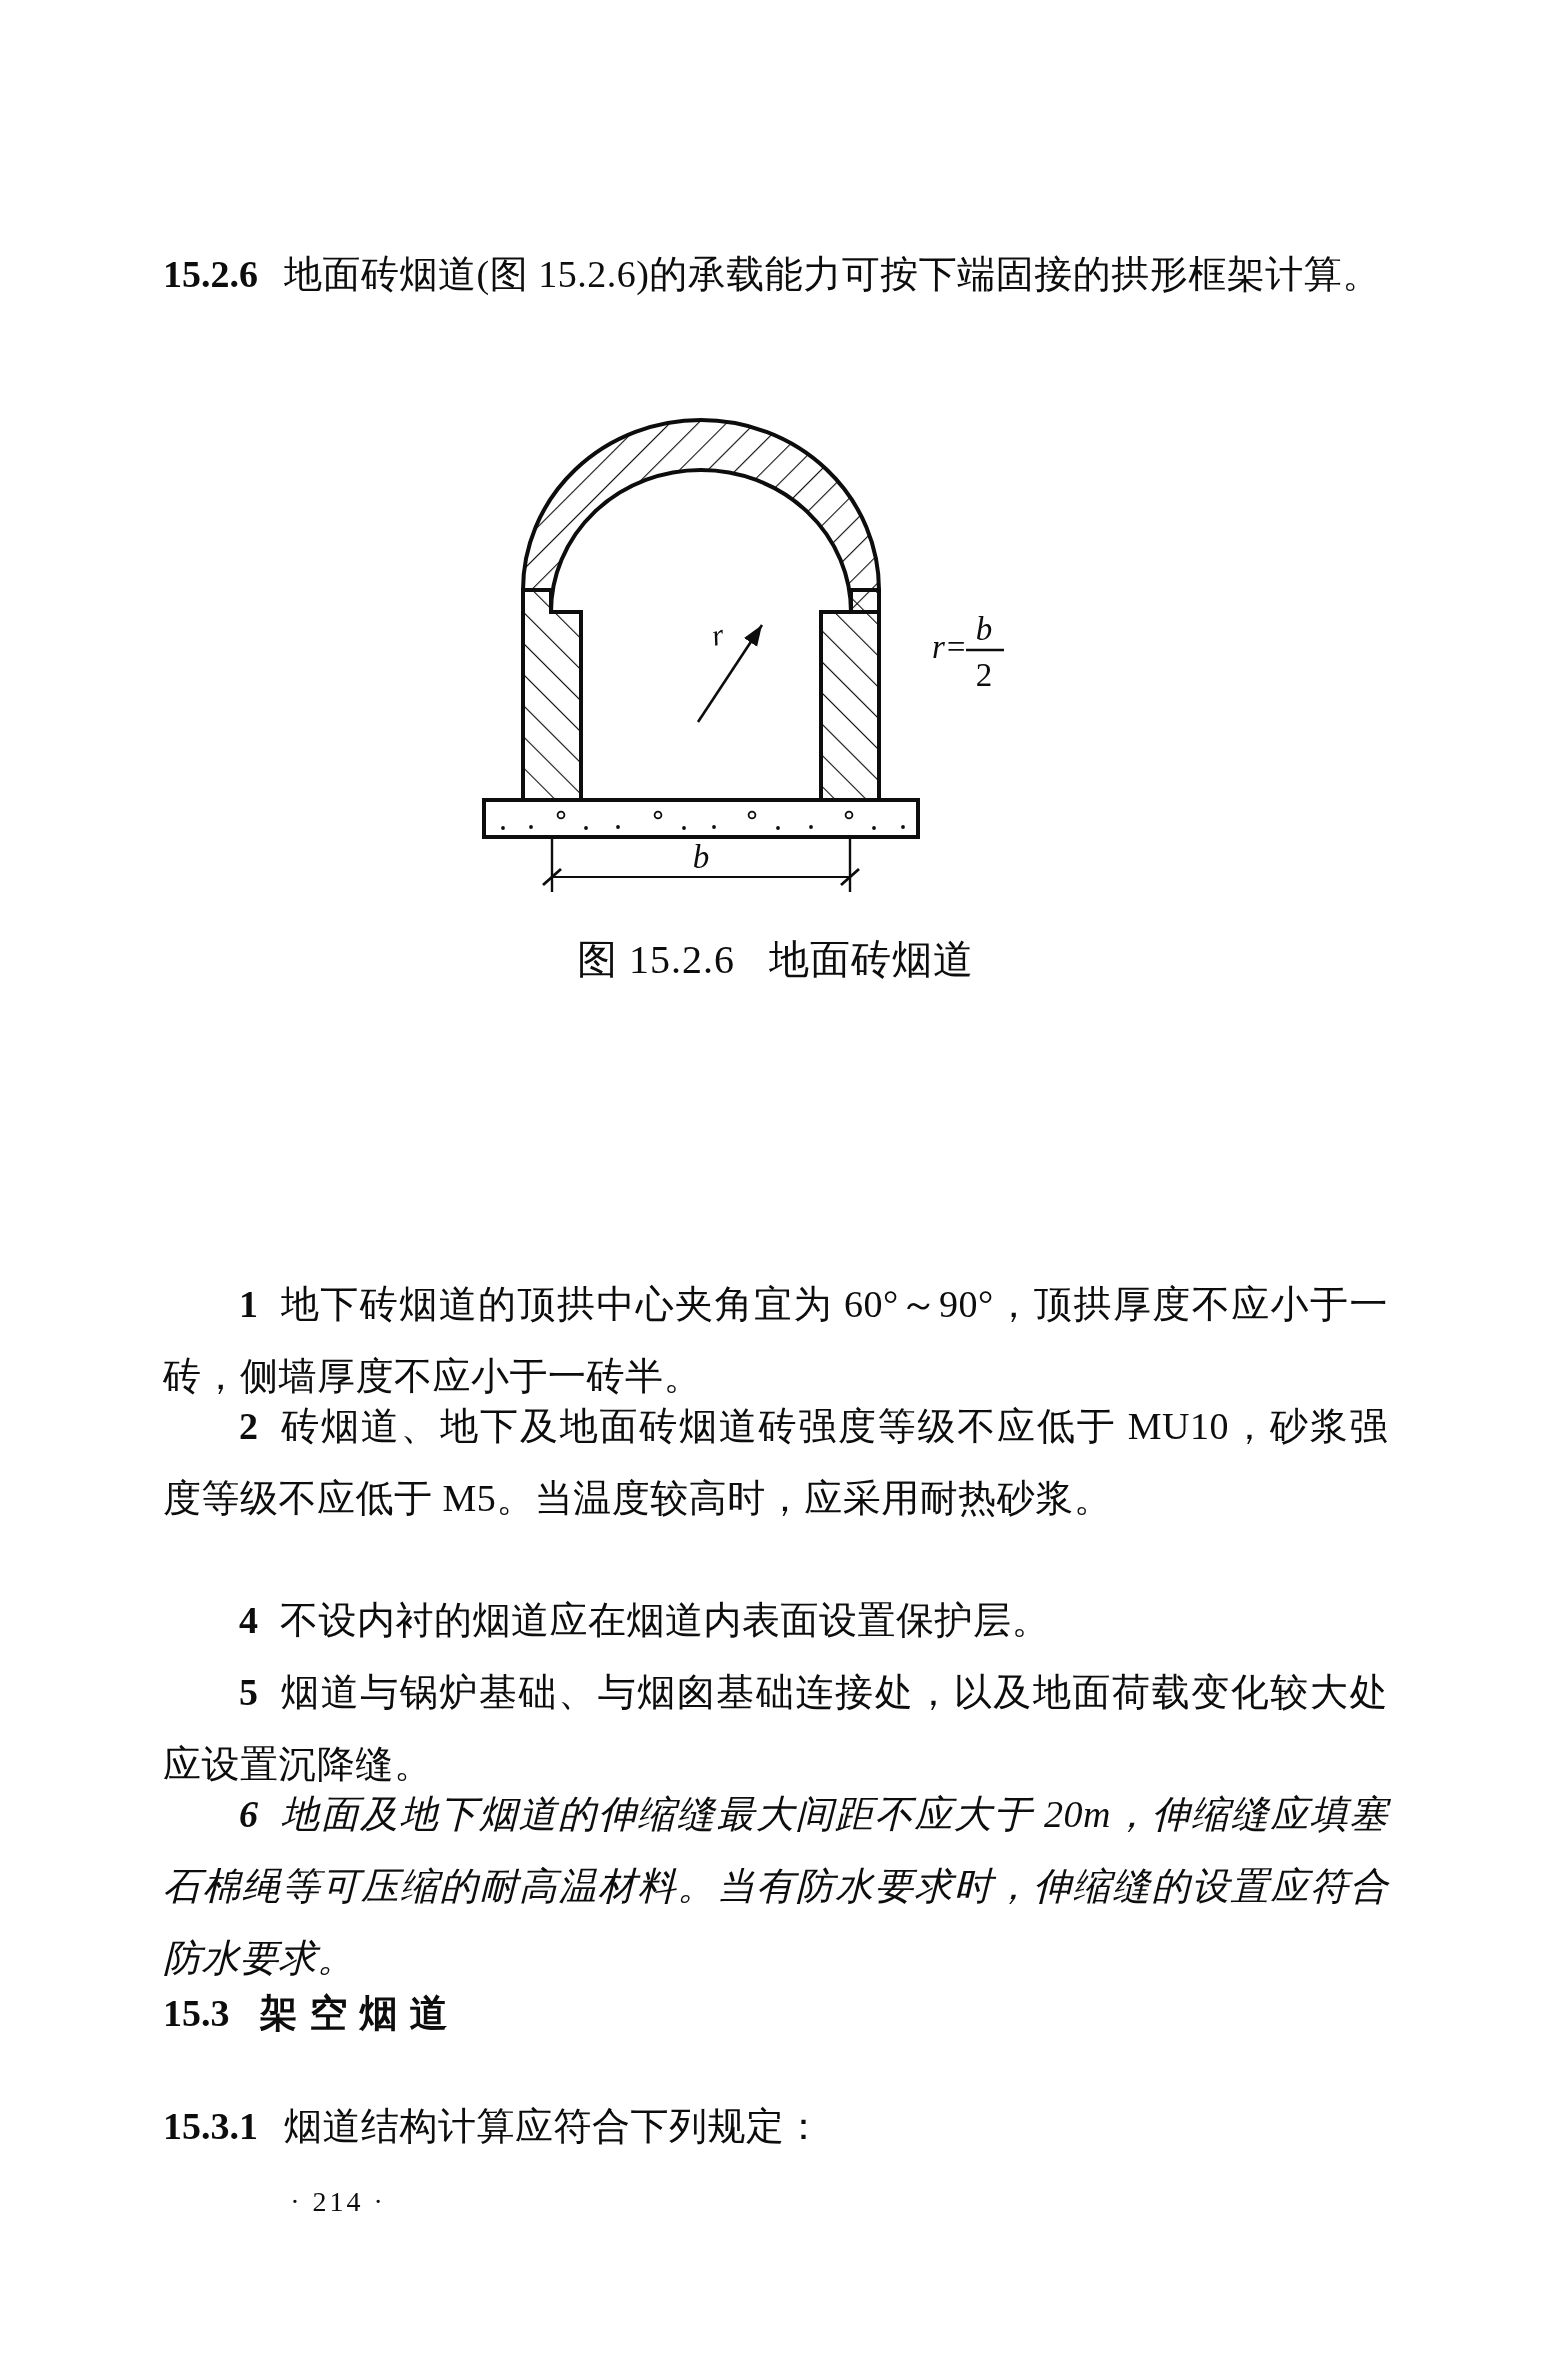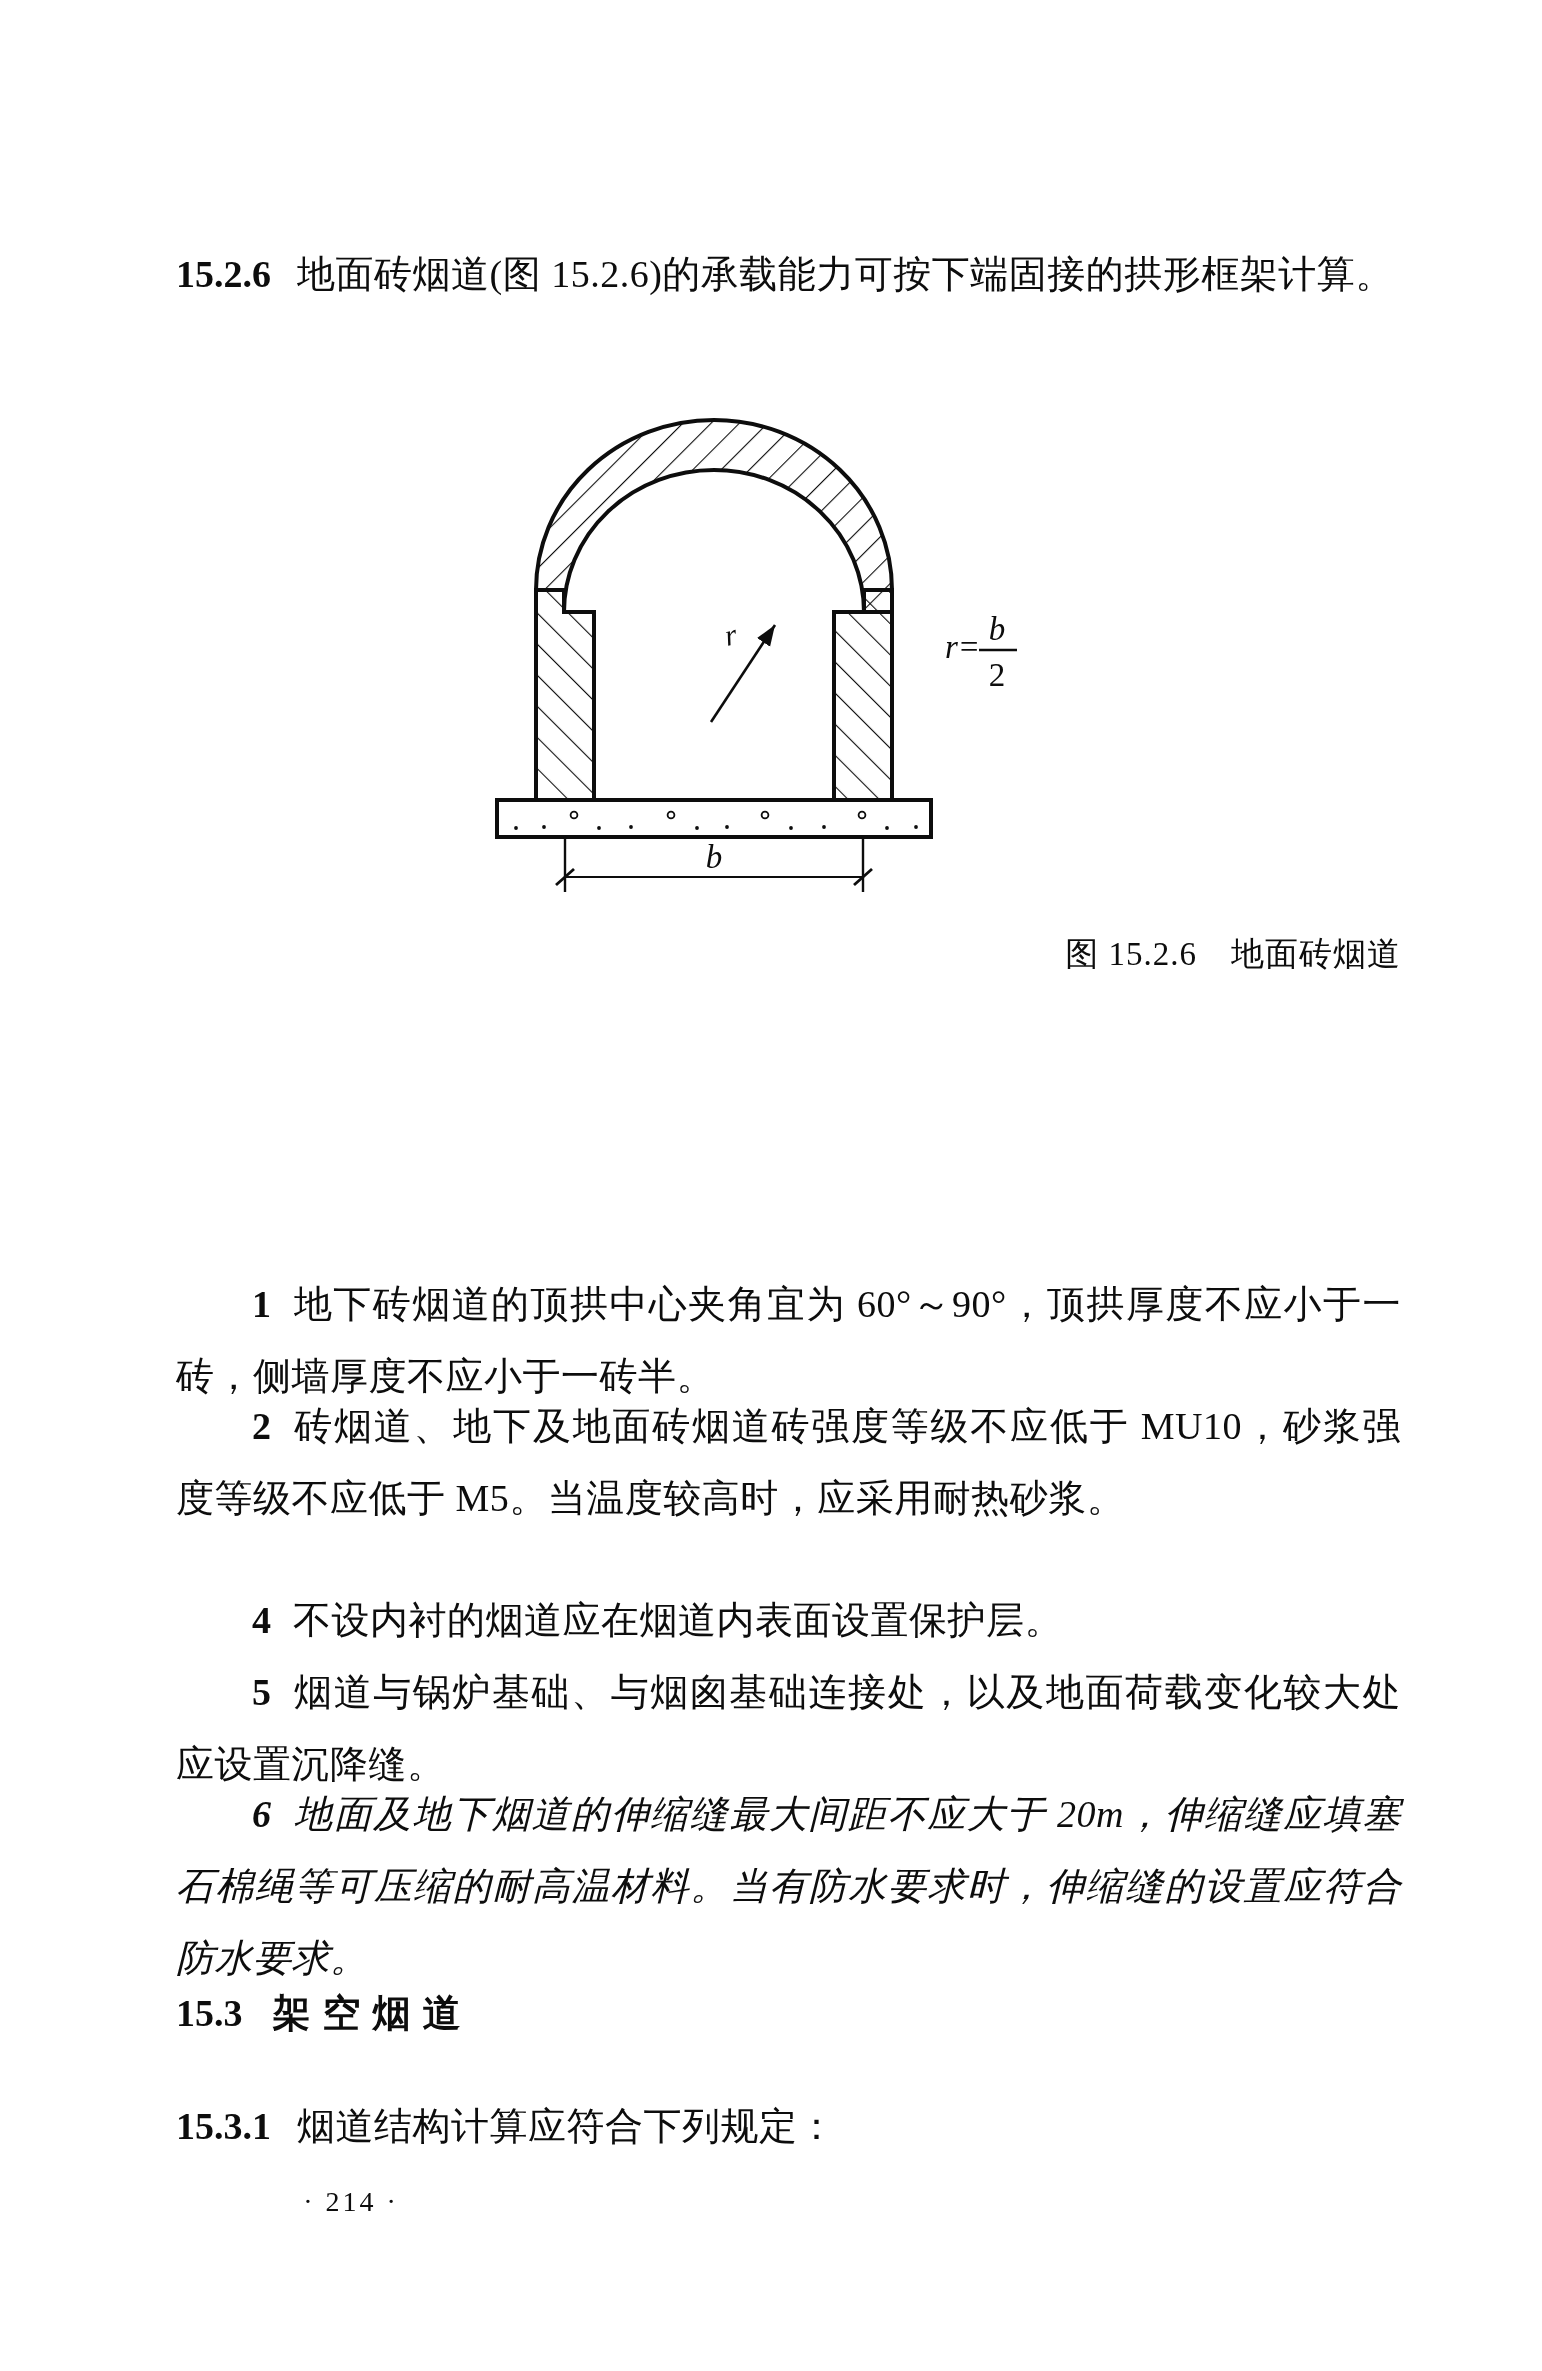--- a/index.html
+++ b/index.html
@@ -12,21 +12,21 @@
     width: 1542px;
     height: 2371px;
     background: #ffffff;
     margin: 0 auto;
     overflow: hidden;
     font-family: "Liberation Serif", "DejaVu Serif", serif;
     color: #0d0d0d;
   }
   .content {
     position: absolute;
-    left: 176px;
+    left: 163px;
     top: 0;
     width: 1225px;
     height: 2371px;
   }
 
   
   .para {
     font-size: 38px;
     line-height: 72px;
     letter-spacing: 0.5px;
@@ -73,22 +73,22 @@
     top: 400px;
     width: 1225px;
     height: 520px;
   }
   #figure-svg { display: block; margin: 0 auto; }
   #figure-caption {
     position: absolute;
     left: 0;
     top: 932px;
     width: 1225px;
-    text-align: right;
-    font-size: 33px;
+    text-align: center;
+    font-size: 40px;
     letter-spacing: 1px;
     font-family: "Liberation Serif", "DejaVu Serif", serif;
   }
   #figure-caption .capgap { display: inline-block; width: 34px; }
 
   
   #sec-heading {
     position: absolute;
     left: 0;
     top: 1988px;

